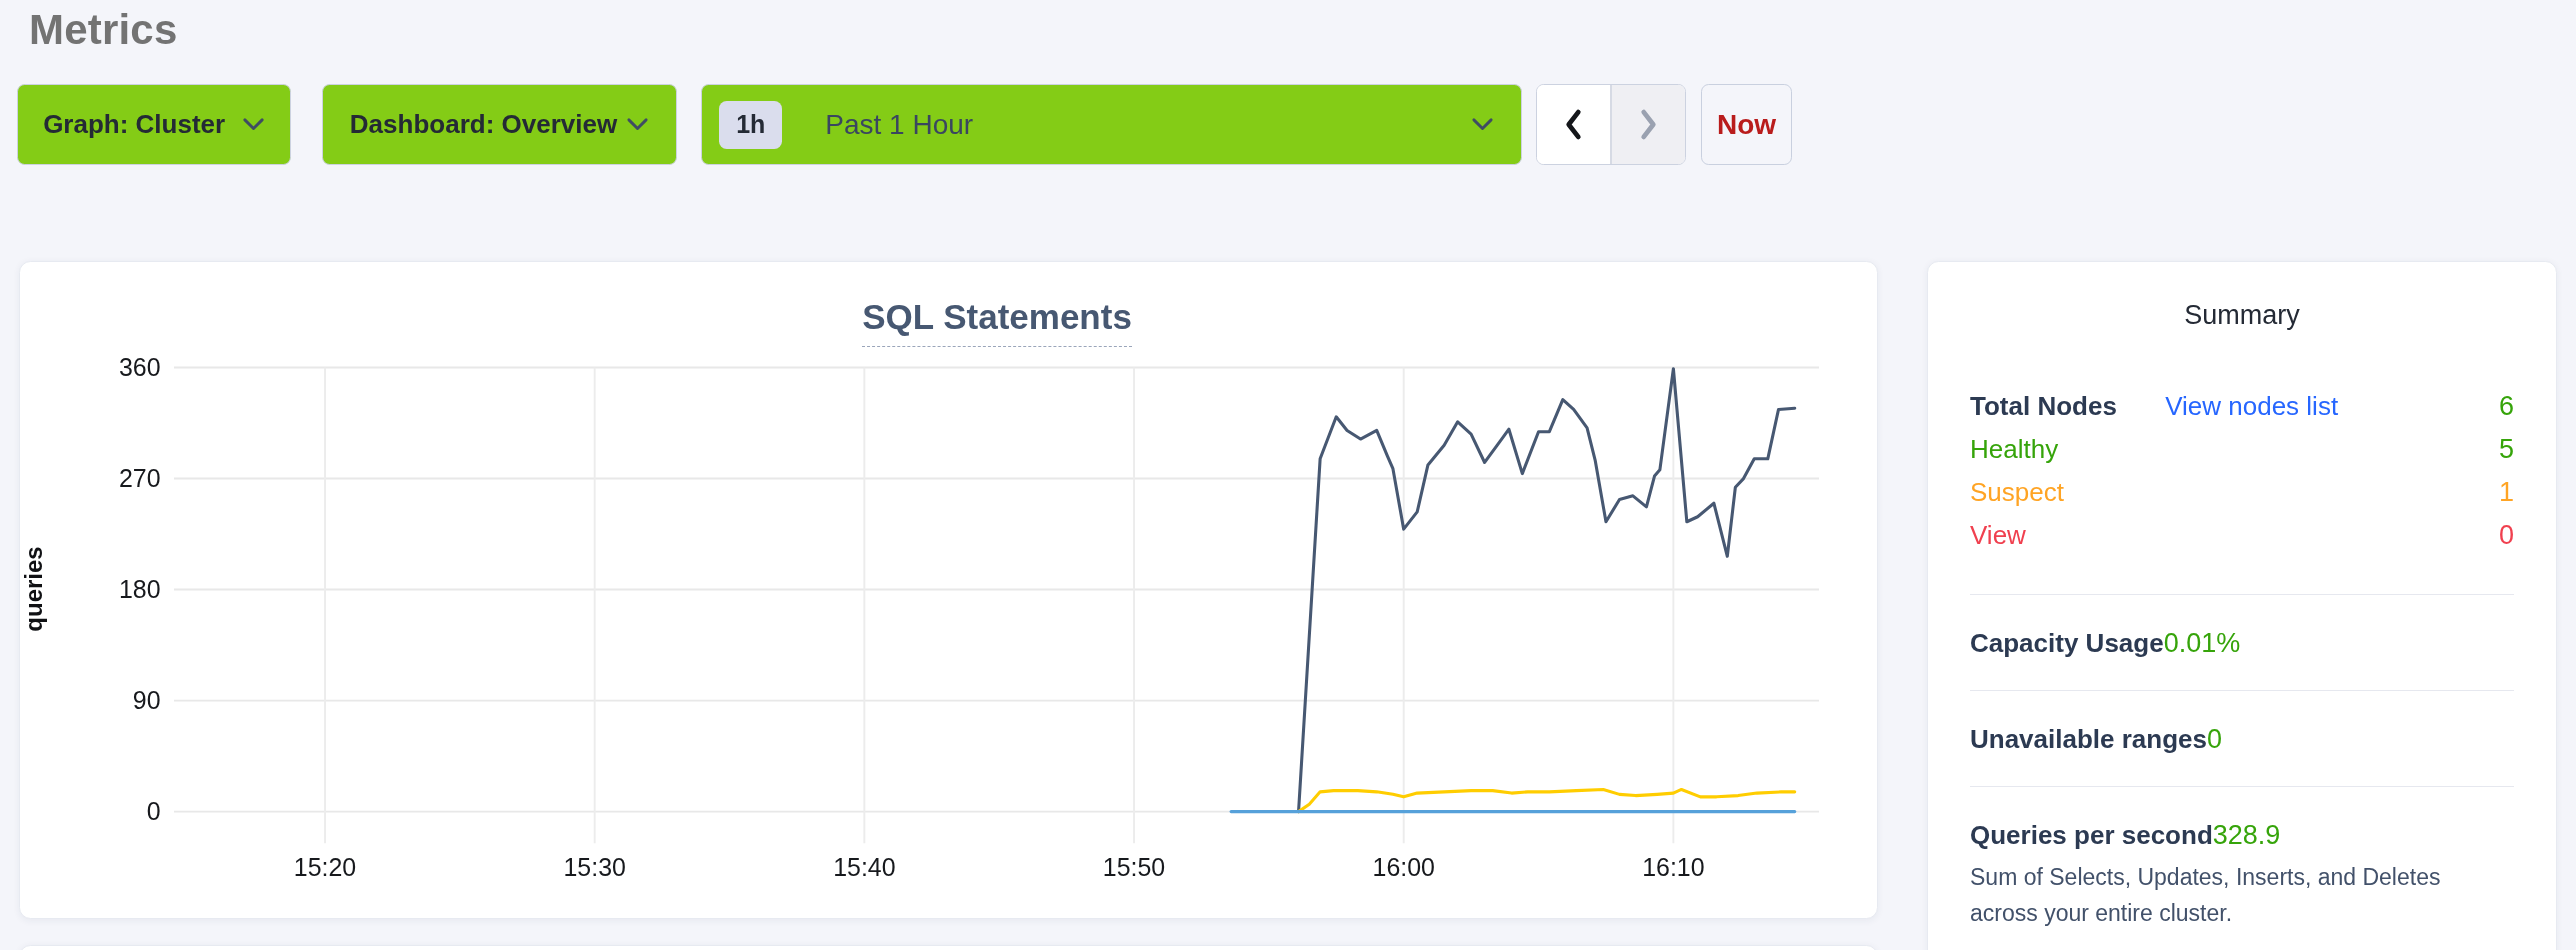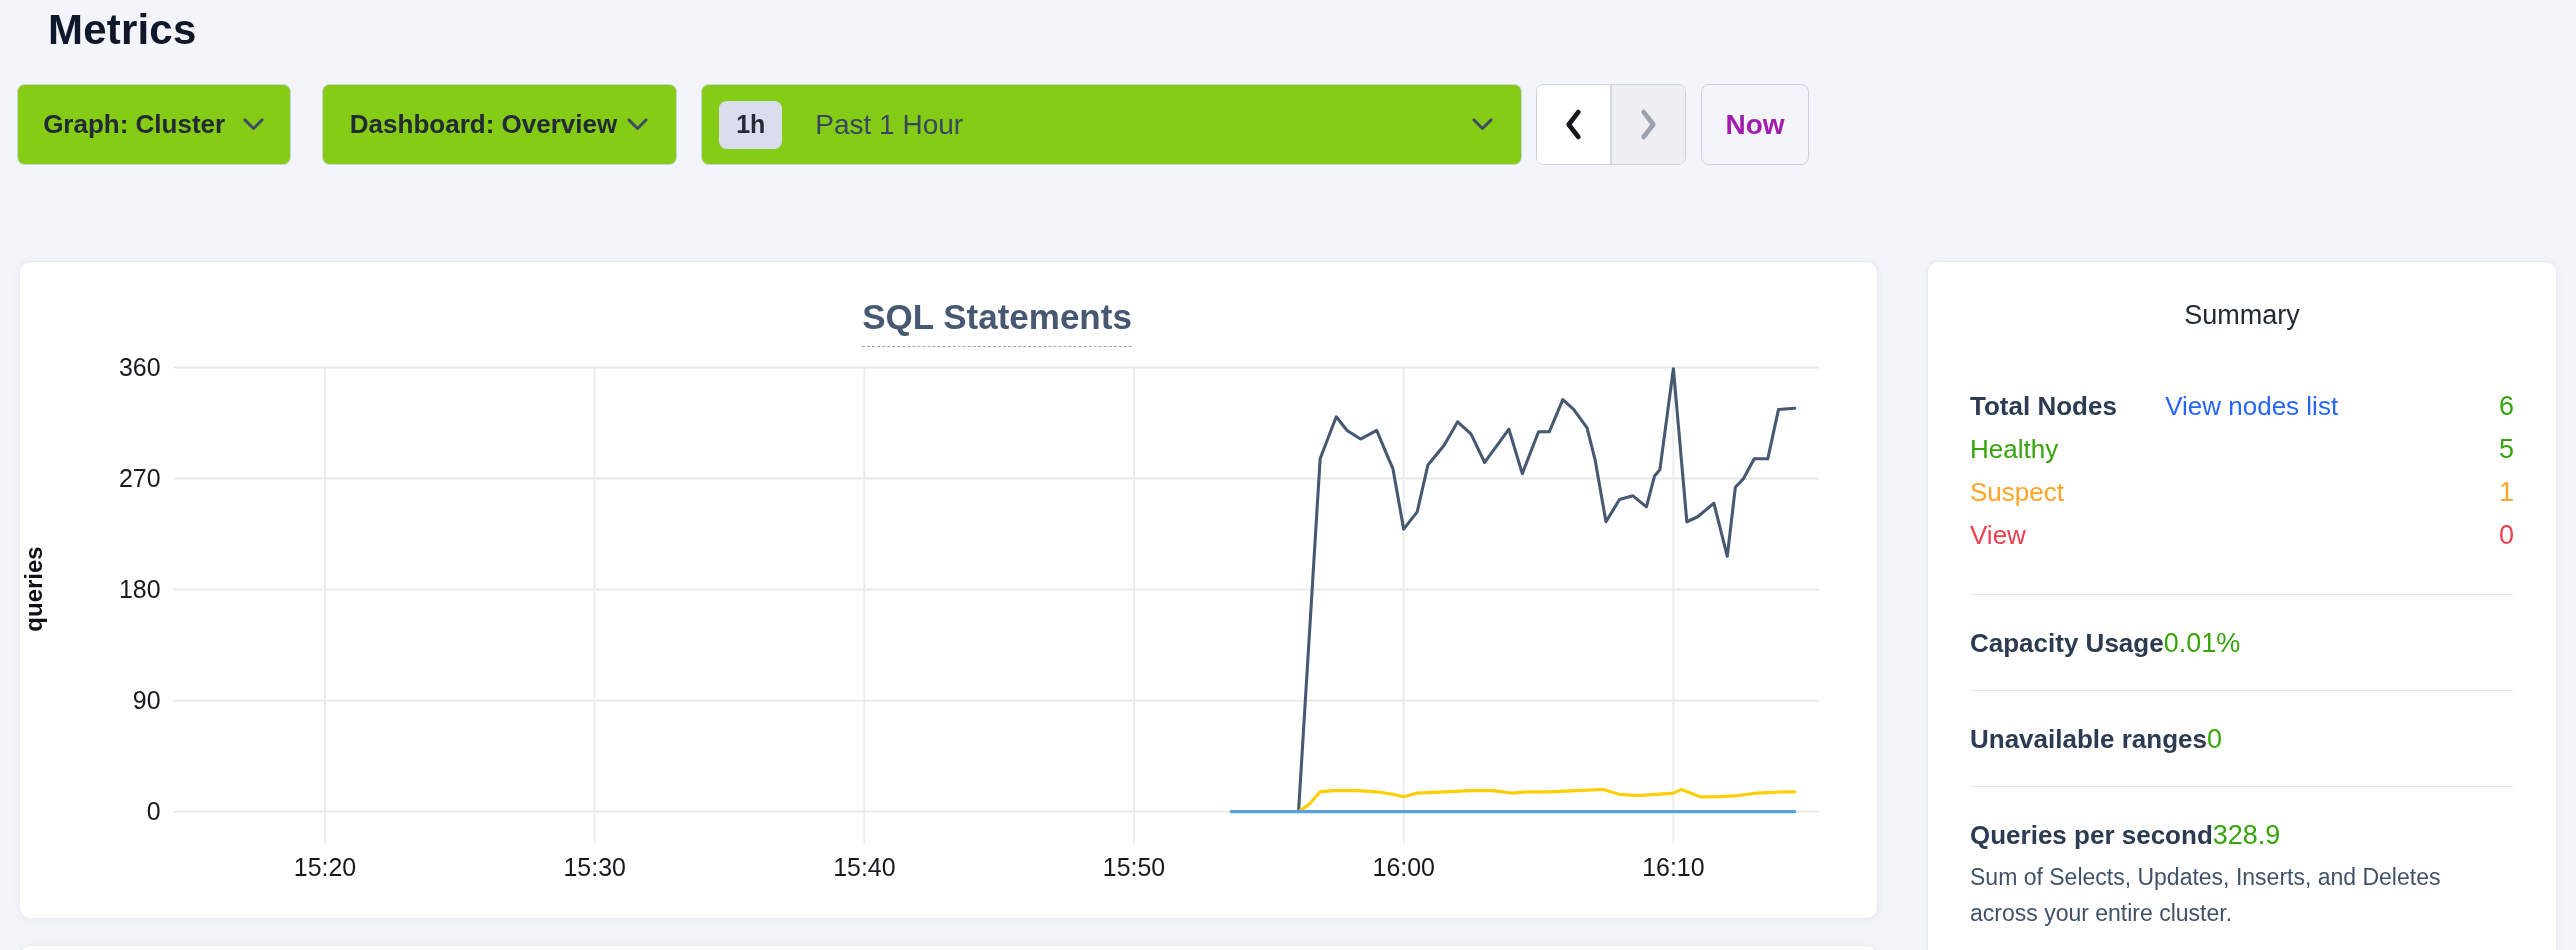--- a/index.html
+++ b/index.html
@@ -4,52 +4,52 @@
 <style>
   * { margin:0; padding:0; box-sizing:border-box; }
   html,body { width:2576px; height:950px; overflow:hidden; }
   body {
     background:#f4f5fa;
     font-family:"Liberation Sans", sans-serif;
     color:#242a35;
     position:relative;
   }
   .page-title {
-    position:absolute; left:48px; top:5.8px;
-    font-size:42px; font-weight:700; color:#0f172a; letter-spacing:0.2px;
+    position:absolute; left:29px; top:5.8px;
+    font-size:42px; font-weight:700; color:#737373; letter-spacing:0.2px;
   }
   
   .tb-box {
     position:absolute; top:84px; height:81px;
     background:#84cc16; border:1.9px solid #ccd2e0; border-radius:7.7px;
     display:flex; align-items:center; cursor:pointer;
   }
   .dd1 { left:17.3px;  width:274px; justify-content:center; gap:17.3px; }
   .dd2 { left:322px; width:355px; justify-content:center; gap:9px; }
   .dd-label { font-size:26px; font-weight:700; color:#242a35; }
   .chev-down { width:23px; height:14.4px; display:block; }
-  .time-sel { left:701px; width:821px; padding:0 27px 0 17.3px; gap:33px; }
+  .time-sel { left:701px; width:821px; padding:0 27px 0 17.3px; gap:43px; }
   .time-chip {
     background:#dadded; border-radius:7.7px; height:48px; min-width:63px;
     display:flex; align-items:center; justify-content:center;
     font-size:25px; font-weight:700; color:#242a35; padding:0 13.4px;
   }
   .time-label { font-size:28px; color:#3a4660; flex:1; }
   .arrow-group {
     position:absolute; left:1536px; top:84px; width:150px; height:81px;
     border:1.9px solid #ccd2e0; border-radius:7.7px; overflow:hidden;
     display:flex; background:#ffffff;
   }
   .arrow-btn { width:50%; height:100%; display:flex; align-items:center; justify-content:center; cursor:pointer; background:#ffffff; border:none; }
   .arrow-btn.disabled { background:#efeff3; cursor:default; }
   .arrow-divider { width:1.9px; background:#d6dae4; }
   .now-btn {
-    position:absolute; left:1701px; top:84px; width:108px; height:81px;
+    position:absolute; left:1701px; top:84px; width:91px; height:81px;
     border:1.9px solid #c9d0df; border-radius:7.7px; background:transparent;
-    font-size:28px; font-weight:700; color:#a21caf; cursor:default;
+    font-size:28px; font-weight:700; color:#b91c1c; cursor:default;
     font-family:"Liberation Sans", sans-serif;
   }
   
   .card {
     position:absolute; background:#ffffff; border:1px solid #e7eaf1;
     border-radius:11.5px; box-shadow:0 1.9px 7.7px rgba(40,50,80,0.06);
   }
   .chart-card { left:19px; top:261px; width:1859px; height:658px; }
   .summary-card { left:1927px; top:261px; width:630px; height:739px; padding:0 42px; }
   .bottom-card { left:19px; top:945px; width:1859px; height:58px; }

